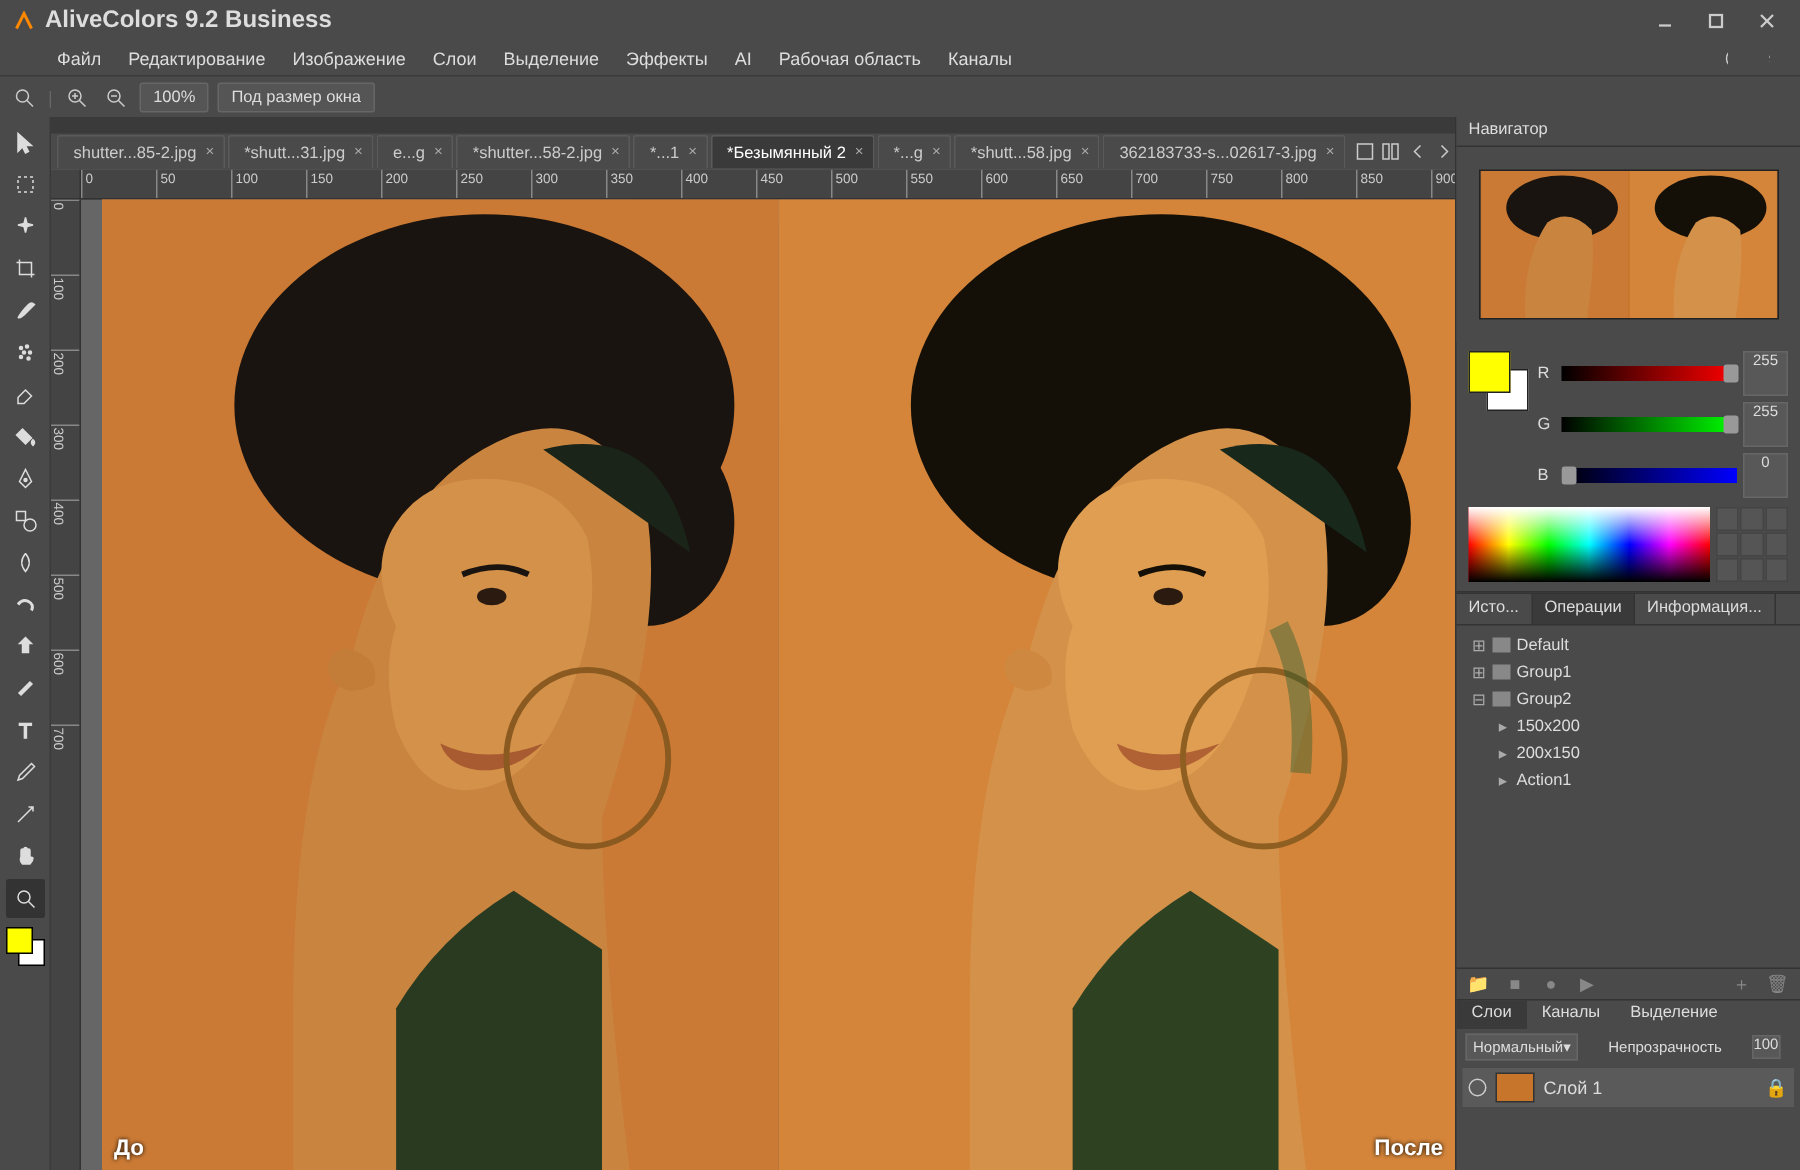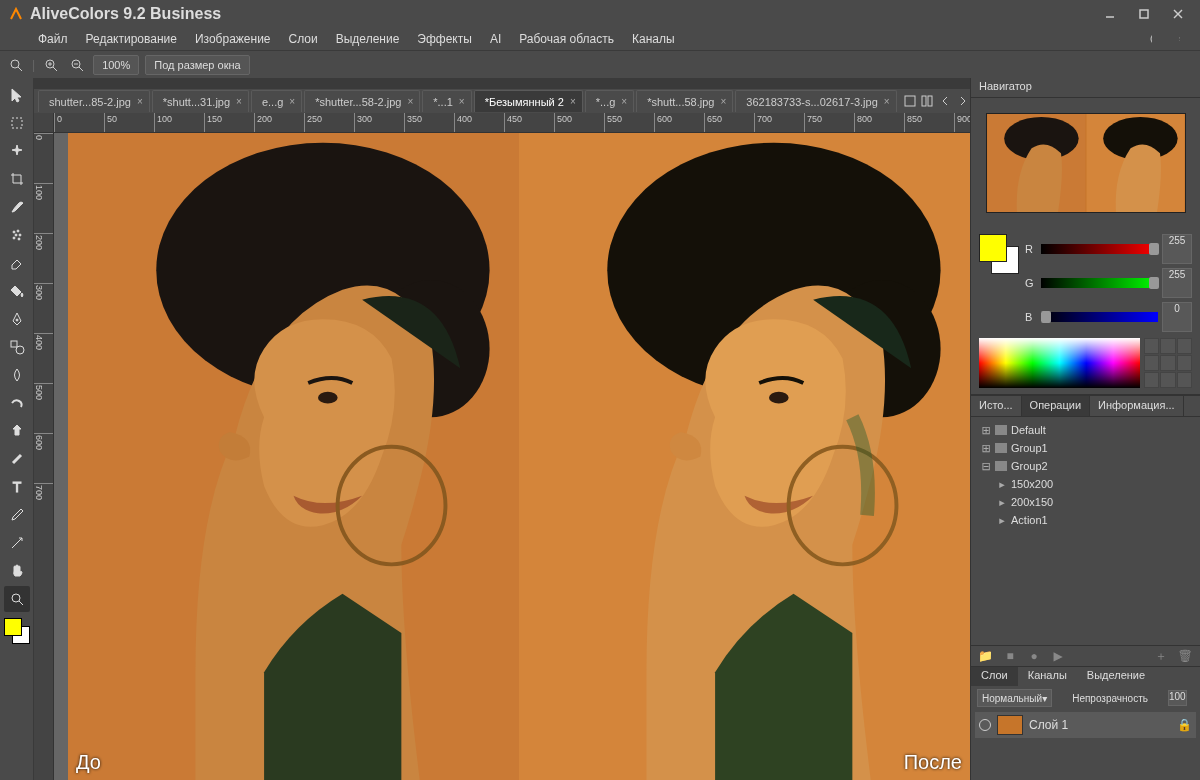--- a/index.html
+++ b/index.html
@@ -41,21 +41,21 @@
   .tabstrip .tbicon { width:18px;height:18px; display:flex;align-items:center;justify-content:center; margin-left:4px; cursor:pointer;}
 
   .canvas-area { flex:1; background:#666; position:relative; display:flex; overflow:hidden; }
   .ruler-top { position:absolute; top:0; left:20px; right:0; height:20px; background:#444; border-bottom:1px solid #333; display:flex; overflow:hidden;}
   .ruler-left { position:absolute; top:20px; left:0; width:20px; bottom:0; background:#444; border-right:1px solid #333; display:flex;flex-direction:column; overflow:hidden;}
   .ruler-corner { position:absolute; top:0;left:0;width:20px;height:20px;background:#444;border-right:1px solid #333;border-bottom:1px solid #333;}
   .ruler-tick { font-size:9px; color:#ccc; border-left:1px solid #888; padding:1px 2px; width:50px; flex:0 0 50px;}
   .ruler-tick-v { font-size:9px; color:#ccc; border-top:1px solid #888; padding:1px 0; height:50px; writing-mode:vertical-lr; text-align:left; flex:0 0 50px;}
   .images { position:absolute; top:20px; left:34px; right:0; bottom:0; display:flex; }
   .img-half { flex:1; position:relative; background:linear-gradient(135deg,#d4853a,#c6752a); overflow:hidden;}
-  .img-half .label { position:absolute; bottom:6px; color:#fff; font-size:20px; font-weight:normal; text-shadow:0 0 3px #000;}
+  .img-half .label { position:absolute; bottom:6px; color:#fff; font-size:15px; font-weight:bold; text-shadow:0 0 3px #000;}
   .img-half.left .label { left:8px;}
   .img-half.right .label { right:8px;}
   .portrait { position:absolute; top:0; left:0; width:100%; height:100%;}
 
   
   .panels { width:230px; background:#4a4a4a; display:flex; flex-direction:column; border-left:1px solid #333;}
   .panel-head { height:20px; background:#4a4a4a; padding:2px 8px; font-size:11px; color:#ddd; border-bottom:1px solid #333;}
   .navigator { height:130px; background:#4a4a4a; display:flex; align-items:center;justify-content:center; padding:6px;}
   .nav-thumb { width:200px; height:100px; background:linear-gradient(90deg,#c6752a 0 50%,#c6752a 50% 100%); border:1px solid #222; position:relative; display:flex;}
   .nav-half { flex:1; position:relative; overflow:hidden;}

